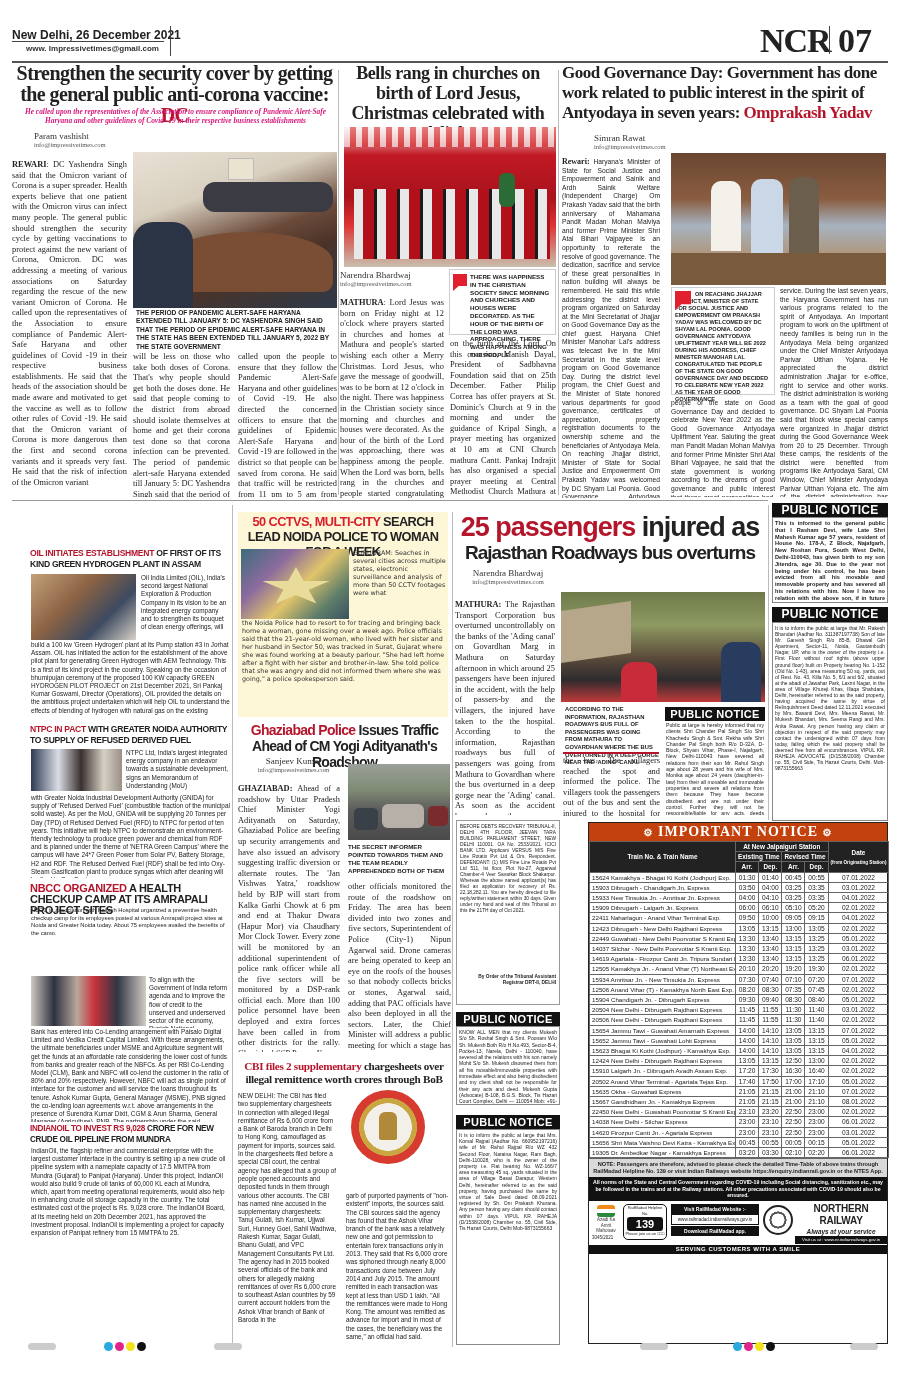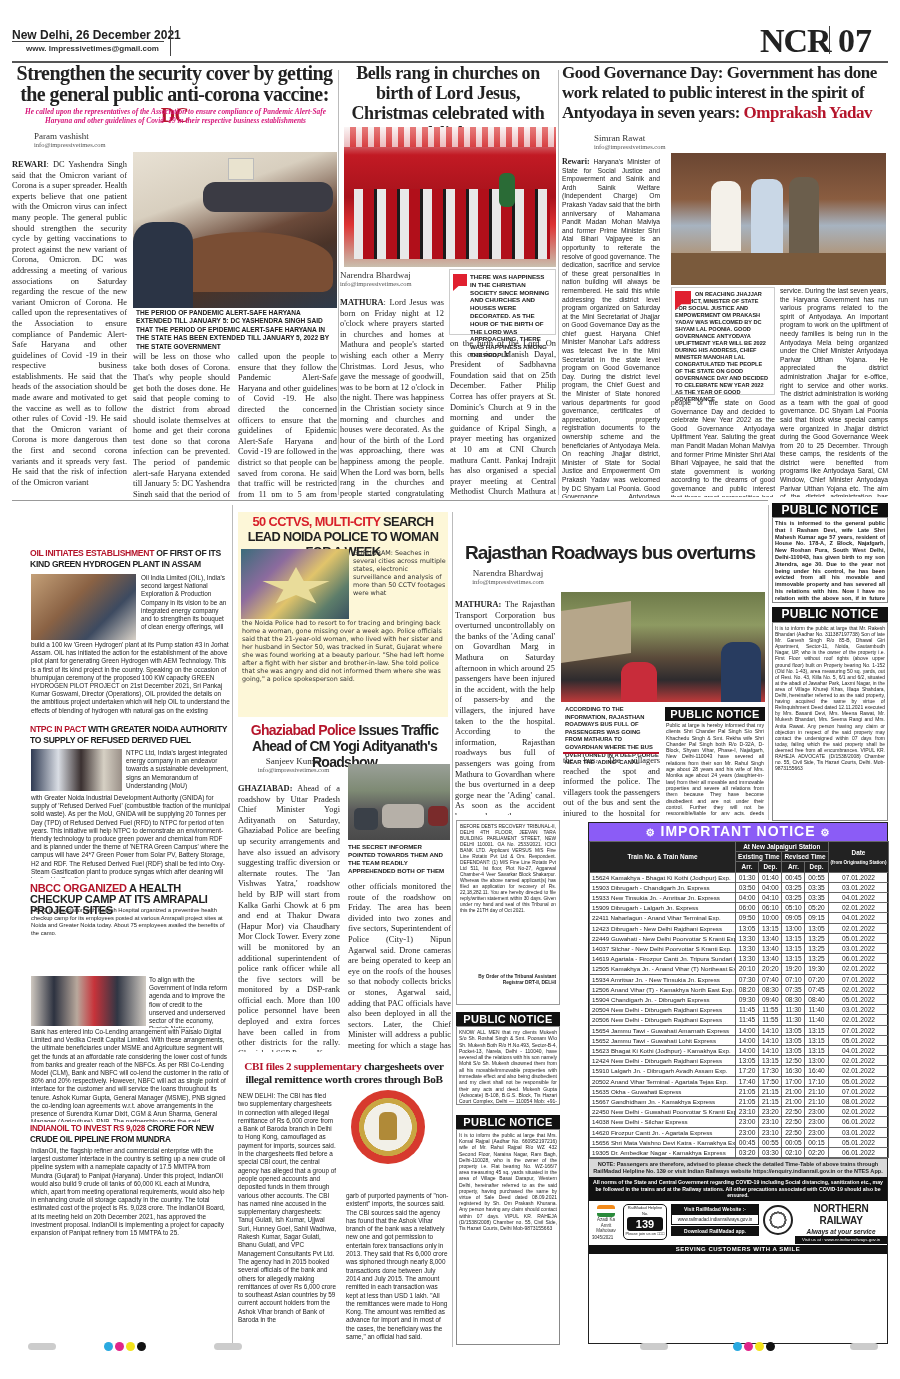--- a/index.html
+++ b/index.html
@@ -154,20 +154,23 @@
     <span style="color:#d8202a">50 CCTVS, MULTI-CITY</span><span> SEARCH LEAD NOIDA POLICE TO WOMAN FOR A WEEK</span>
   </div>
   <div class="photo" style="left:3px;top:37px;width:108px;height:70px;background:linear-gradient(135deg,#3b6c7a 0%,#8c6b9e 30%,#e1c46b 55%,#5d7d6a 80%,#3a5260 100%)">
     <div class="abs" style="left:20px;top:18px;width:70px;height:40px;background:#e9dc9a;clip-path:polygon(50% 0,61% 35%,98% 35%,68% 57%,79% 91%,50% 70%,21% 91%,32% 57%,2% 35%,39% 35%)"></div>
   </div>
   <div class="abs" style="left:115px;top:37px;width:93px;height:70px;overflow:hidden;font-family:'DejaVu Sans',sans-serif;font-size:6.4px;line-height:8px;color:#333">GURUGRAM: Seaches in several cities across multiple states, electronic surveillance and analysis of more than 50 CCTV footages were what</div>
   <div class="abs" style="left:4px;top:107px;width:204px;height:96px;overflow:hidden;font-family:'DejaVu Sans',sans-serif;font-size:6.4px;line-height:8px;color:#333">the Noida Police had to resort to for tracing and bringing back home a woman, gone missing over a week ago. Police officials said that the 21-year-old woman, who lived with her sister and her husband in Sector 50, was tracked in Surat, Gujarat where she was found working at a beauty parlour. "She had left home after a fight with her sister and brother-in-law. She told police that she was angry and did not informed them where she was going," a police spokesperson said.</div>
 </div>
 
 <div class="abs" style="left:455px;top:512px;width:310px;height:305px;">
+  <div class="abs cond" style="left:0;top:2px;width:310px;text-align:center;font-weight:bold;font-size:27px;line-height:26px;letter-spacing:-1px;">
+    <span class="red">25 passengers</span><span> injured as</span>
+  </div>
   <div class="abs cond" style="left:0;top:30px;width:310px;text-align:center;font-weight:bold;font-size:19px;line-height:22px;letter-spacing:-1px">Rajasthan Roadways bus overturns</div>
   <div class="abs byline" style="left:8px;top:56px;width:90px;text-align:center">
     <span>Narendra Bhardwaj</span>
     <span class="em">info@impressivetimes.com</span>
   </div>
   <div class="abs txt" style="left:0;top:88px;width:100px;height:215px;overflow:hidden">
     <b>MATHURA:</b><span> The Rajasthan Transport Corporation bus overturned uncontrollably on the banks of the 'Ading canal' on Govardhan Marg in Mathura on Saturday afternoon in which around 25 passengers have been injured in the accident, with the help of passers-by and the villagers, the injured have taken to the the hospital. According to the information, Rajasthan roadways bus full of passengers was going from Mathura to Govardhan where the bus overturned in a deep gorge near the 'Ading' canal. As soon as the accident happened, there was screaming in</span>
   </div>
   <div class="photo" style="left:106px;top:80px;width:204px;height:110px;background:linear-gradient(180deg,#6e7a4a 0%,#8e9a62 30%,#5a4a3a 60%,#2e2b2e 80%,#c03a3a 100%)">
     <div class="abs" style="left:0;top:14px;width:70px;height:52px;background:#b6a68a;transform:skewY(-8deg)"></div>
@@ -235,21 +238,21 @@
     <span class="red">CBI files 2 supplementary</span><span> chargesheets over illegal remittence worth crores through BoB</span>
   </div>
   <div class="abs txts" style="left:0;top:32px;width:99px;height:255px;overflow:hidden;text-align:left;font-size:6.4px;line-height:8.3px">NEW DELHI: The CBI has filed two supplementary chargesheets in connection with alleged illegal remittance of Rs 6,000 crore from a Bank of Baroda branch in Delhi to Hong Kong, camouflaged as payment for imports, sources said. In the chargesheets filed before a special CBI court, the central agency has alleged that a group of people opened accounts and deposited funds in them through various other accounts. The CBI has named nine accused in the supplementary chargesheets: Tanuj Gulati, Ish Kumar, Ujjwal Suri, Hunney Goel, Sahil Wadhwa, Rakesh Kumar, Sagar Gulati, Bhanu Gulati, and VPC Management Consultants Pvt Ltd. The agency had in 2015 booked several officials of the bank and others for allegedly making remittances of over Rs 6,000 crore to southeast Asian countries by 59 current account holders from the Ashok Vihar branch of Bank of Baroda in the</div>
   <div class="photo" style="left:113px;top:30px;width:74px;height:74px;border-radius:50%;background:radial-gradient(circle,#f2f0e8 0 45%,#c9a642 46% 55%,#d73a2e 56% 100%)">
     <div class="abs" style="left:28px;top:22px;width:18px;height:28px;background:#b08a38;border-radius:6px 6px 2px 2px"></div>
   </div>
   <div class="abs txts" style="left:108px;top:132px;width:104px;height:158px;overflow:hidden;text-align:left;font-size:6.4px;line-height:8.3px">garb of purported payments of "non-existent" imports, the sources said. The CBI sources said the agency has found that the Ashok Vihar branch of the bank was a relatively new one and got permission to entertain forex transactions only in 2013. They said that Rs 6,000 crore was siphoned through nearly 8,000 transactions done between July 2014 and July 2015. The amount remitted in each transaction was kept at less than USD 1 lakh. "All the remittances were made to Hong Kong. The amount was remitted as advance for import and in most of the cases, the beneficiary was the same," an official had said.</div>
 </div>
 
 <div class="abs" style="left:588px;top:822px;width:300px;height:522px;border:1.5px solid #222;background:#fff">
-  <div style="background:#8b5cf6;color:#fff;text-align:center;font-family:Liberation Sans, sans-serif;font-weight:bold;font-size:14px;line-height:17px;letter-spacing:1px">
+  <div style="background:#c2410c;color:#fff;text-align:center;font-family:Liberation Serif, serif;font-weight:bold;font-size:14px;line-height:17px;letter-spacing:1px">
     <span style="font-size:10px">⚙</span>
     <span>IMPORTANT NOTICE</span>
     <span style="font-size:10px">⚙</span>
   </div>
   <table class="trains">
     <thead>
       <tr>
         <th rowspan="3" style="width:146px">Train No. &amp; Train Name</th>
         <th colspan="4">At New Jalpaiguri Station</th>
         <th rowspan="3" style="width:46px"><span>Date</span><br><span style="font-size:4.6px;line-height:5px">(from Originating Station)</span></th>

